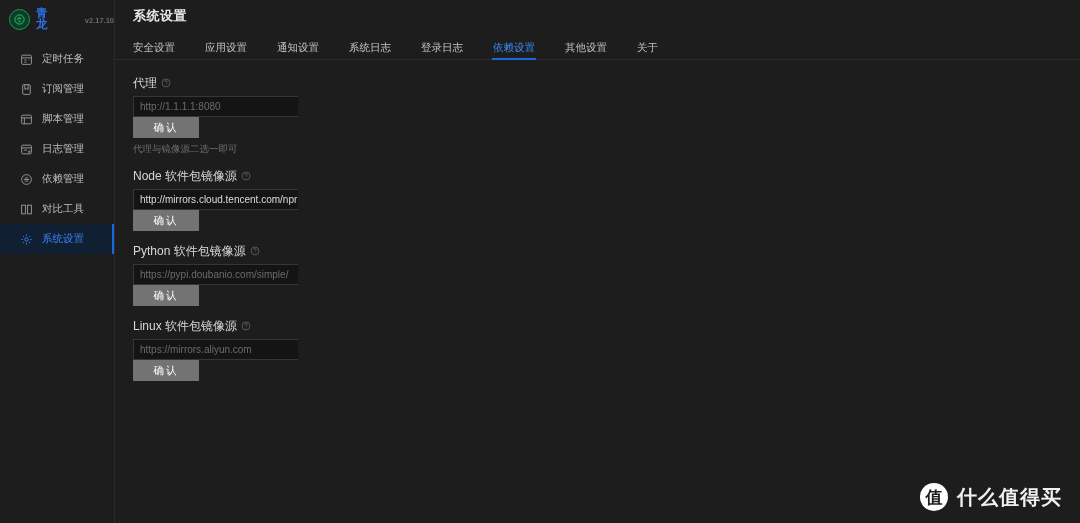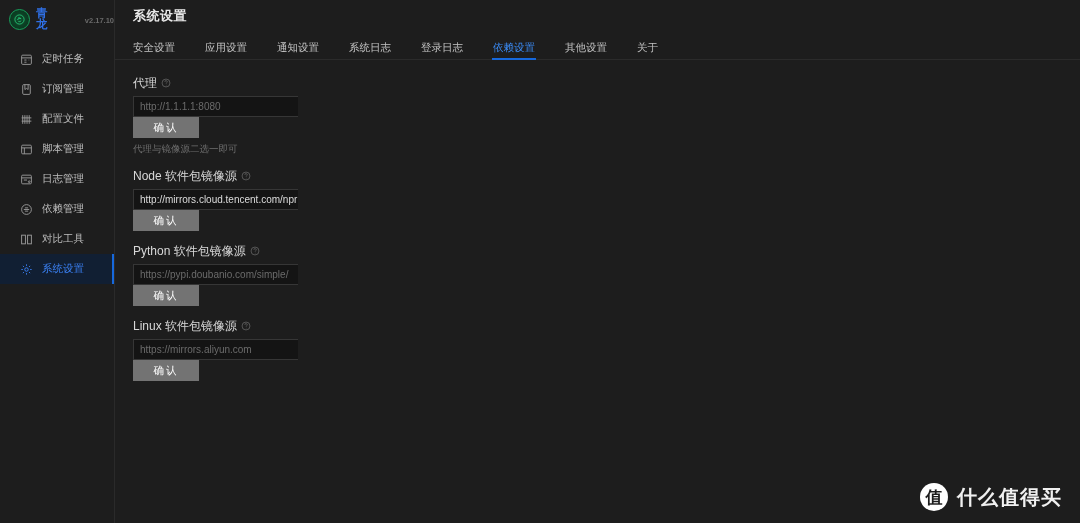--- a/index.html
+++ b/index.html
@@ -185,28 +185,20 @@
         <span class="ic">
           <svg width="13" height="13" viewBox="0 0 24 24" fill="none" stroke="currentColor" stroke-width="1.7">
             <rect x="5" y="3" width="14" height="18" rx="2"></rect>
               <path d="M9 3v9l3-2 3 2V3"></path>
           </svg>
         </span>
         <span>订阅管理</span>
       </div>
 
 
-      <div class="nav-item">
-        <span class="ic">
-          <svg width="13" height="13" viewBox="0 0 24 24" fill="none" stroke="currentColor" stroke-width="1.7">
-            <path d="M5 4v16M9 4v16M13 4v16M17 4v16M3 9h18M3 15h18"></path>
-          </svg>
-        </span>
-        <span>配置文件</span>
-      </div>
 
       <div class="nav-item">
         <span class="ic">
           <svg width="13" height="13" viewBox="0 0 24 24" fill="none" stroke="currentColor" stroke-width="1.7">
             <rect x="3" y="4" width="18" height="16" rx="2"></rect>
               <path d="M3 9h18M8 9v11"></path>
           </svg>
         </span>
         <span>脚本管理</span>
       </div>

